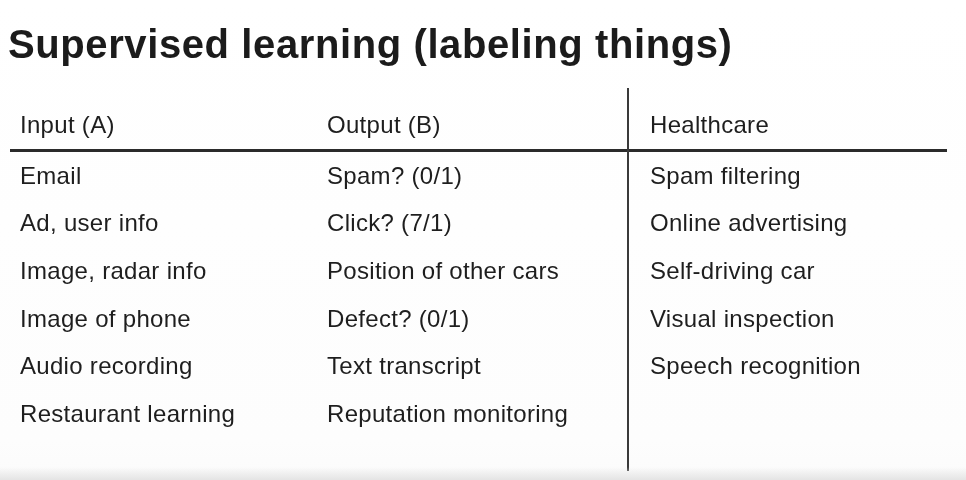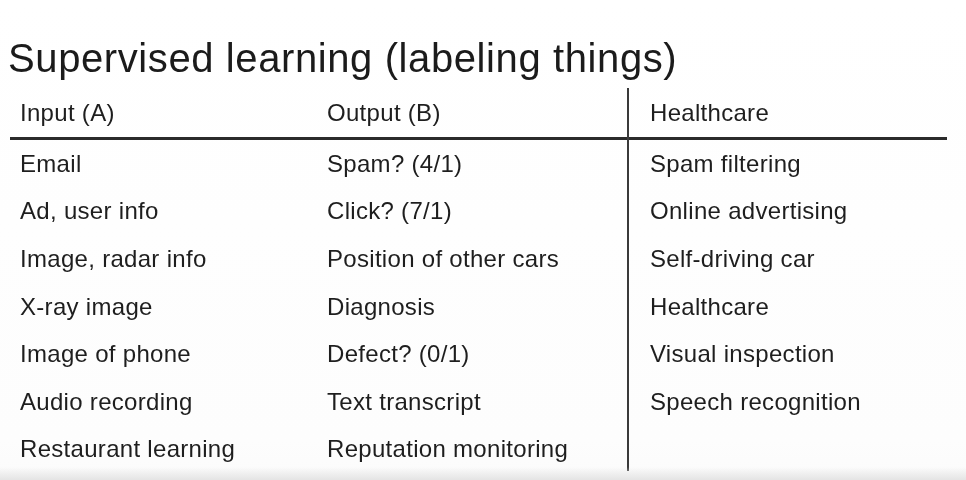--- a/index.html
+++ b/index.html
@@ -16,32 +16,32 @@
   }
   .slide {
     position: absolute;
     inset: 0;
     background: linear-gradient(#ffffff 0%, #fdfdfd 92%, #fbfbfb 100%);
     color: #1c1c1c;
   }
   .slide-title {
     position: absolute;
     left: 8px;
-    top: 16px;
+    top: 2px;
     font-size: 40px;
-    font-weight: 400;
+    font-weight: 700;
     letter-spacing: 0.6px;
     white-space: nowrap;
     color: #1b1b1b;
     margin-top: 20px;
   }
   .table {
     position: absolute;
     left: 10px;
-    top: 88px;
+    top: 100px;
     width: 937px;
     font-size: 24px;
     letter-spacing: 0.3px;
     color: #1e1e1e;
   }
   .header-row {
     display: grid;
     grid-template-columns: 317px 323px 1fr;
     height: 49px;
     align-items: center;
@@ -86,41 +86,36 @@
 
   <div class="table">
     <div class="header-row">
       <div class="head head-input">Input (A)</div>
       <div class="head">Output (B)</div>
       <div class="head">Healthcare</div>
     </div>
     <div>
   <div class="row">
     <div class="cell cell-input">Email</div>
-    <div class="cell">Spam? (4/1)</div>
+    <div class="cell">Spam? (0/1)</div>
     <div class="cell">Spam filtering</div>
   </div>
 
   <div class="row">
     <div class="cell cell-input">Ad, user info</div>
     <div class="cell">Click? (7/1)</div>
     <div class="cell">Online advertising</div>
   </div>
 
   <div class="row">
     <div class="cell cell-input">Image, radar info</div>
     <div class="cell">Position of other cars</div>
     <div class="cell">Self-driving car</div>
   </div>
 
-  <div class="row">
-    <div class="cell cell-input">X-ray image</div>
-    <div class="cell">Diagnosis</div>
-    <div class="cell">Healthcare</div>
-  </div>
 
   <div class="row">
     <div class="cell cell-input">Image of phone</div>
     <div class="cell">Defect? (0/1)</div>
     <div class="cell">Visual inspection</div>
   </div>
 
   <div class="row">
     <div class="cell cell-input">Audio recording</div>
     <div class="cell">Text transcript</div>

